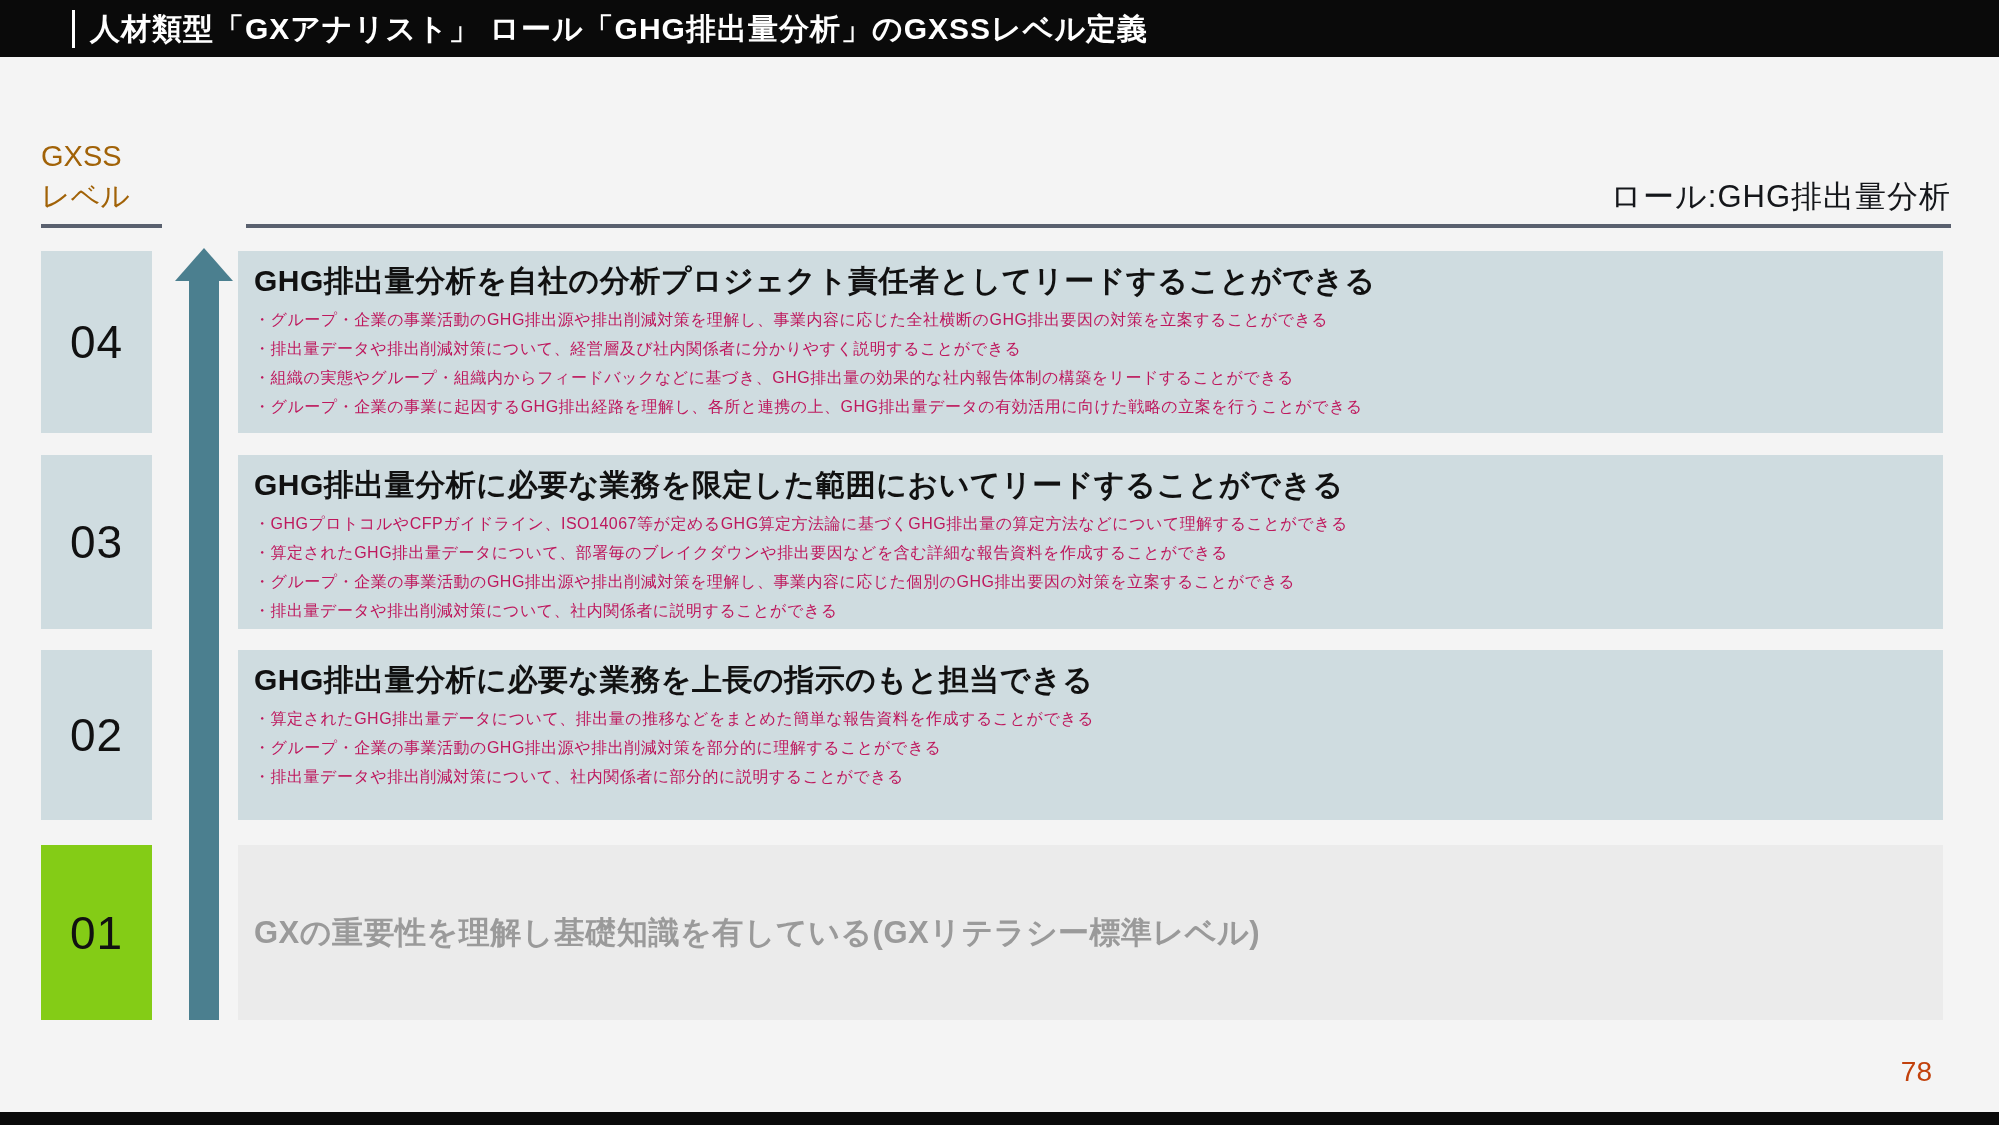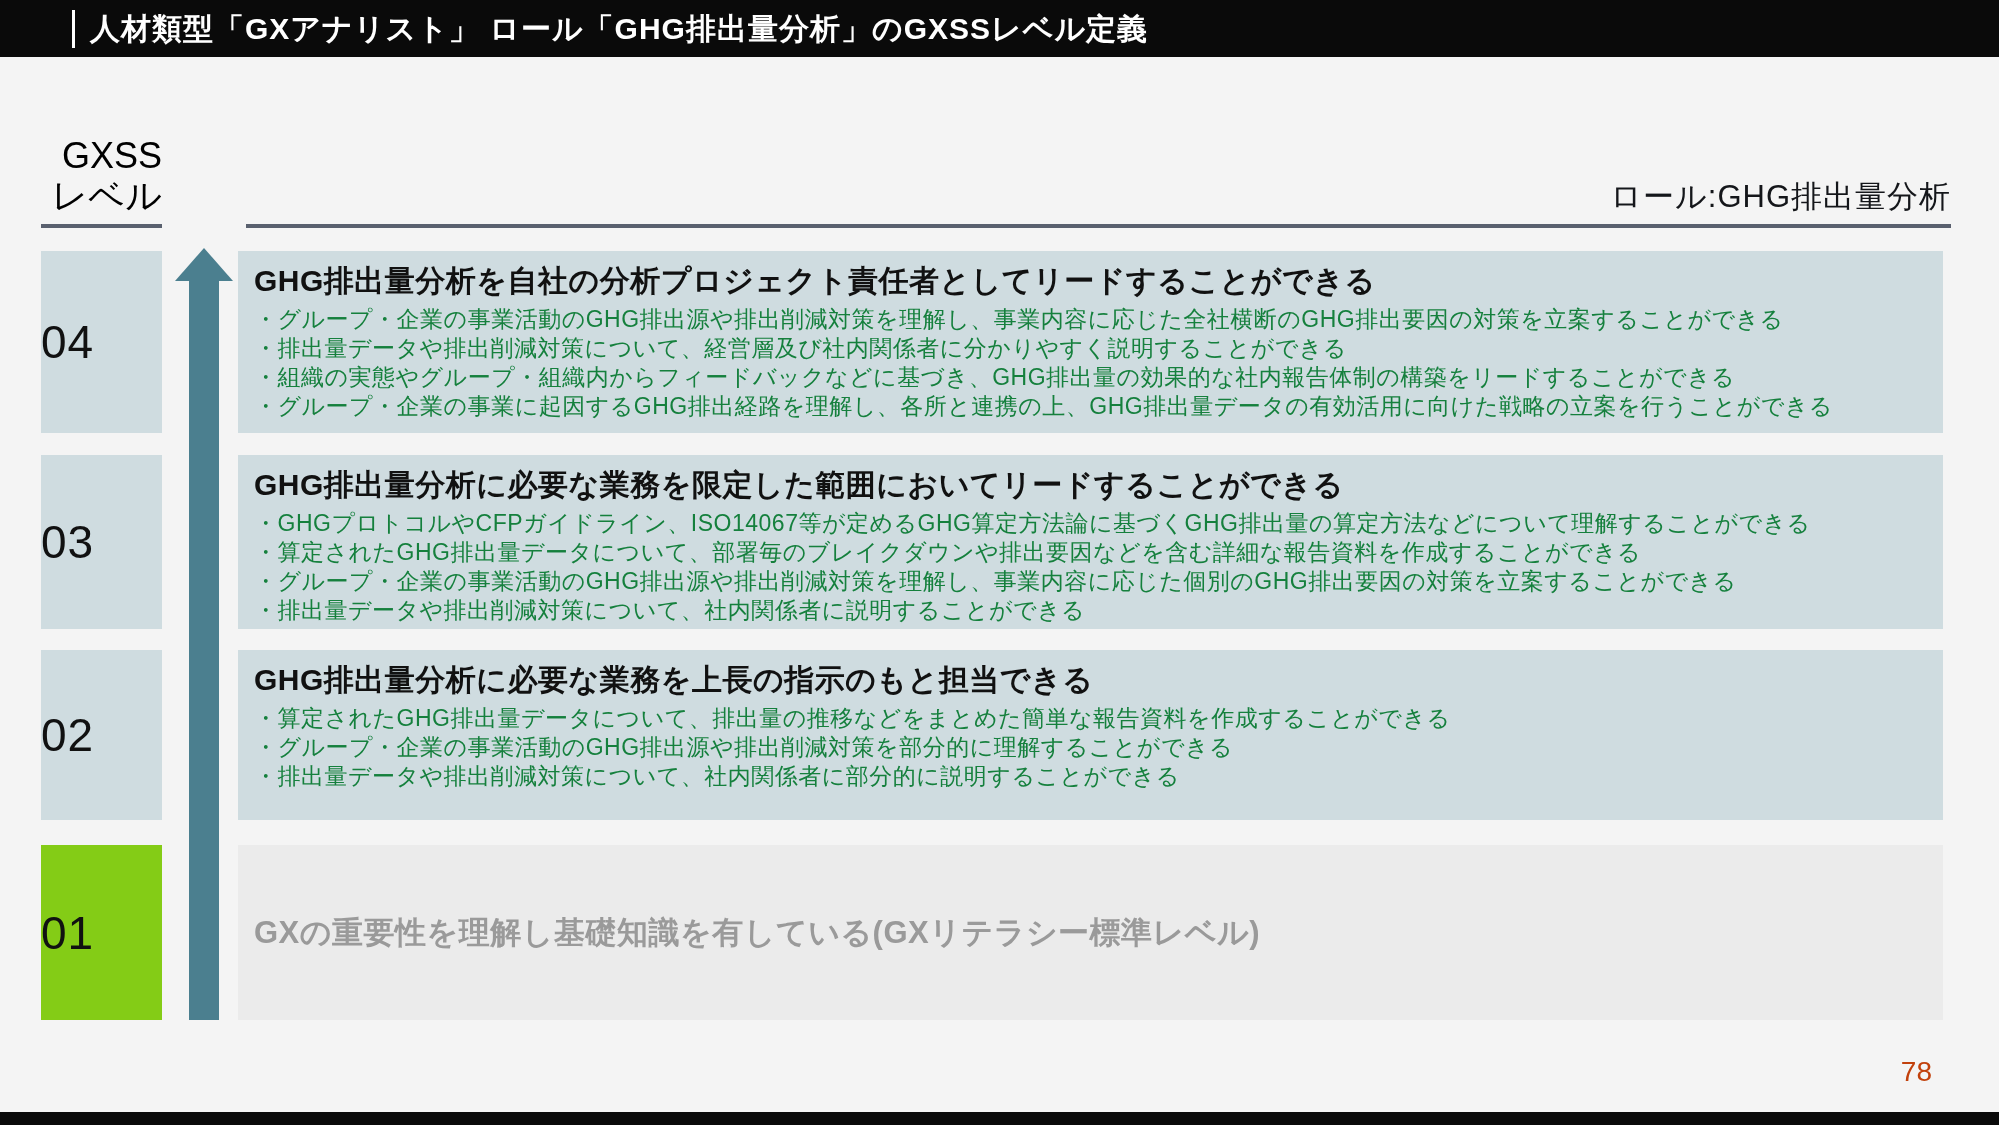--- a/index.html
+++ b/index.html
@@ -15,21 +15,21 @@
     background:#0a0a0a;display:flex;align-items:center;
   }
   .header-title{
     margin-left:72px;border-left:3px solid #ffffff;padding-left:15px;
     color:#ffffff;font-size:30px;font-weight:700;letter-spacing:1px;
     line-height:38px;
   }
   
   .gxss-label{
     position:absolute;left:41px;top:136px;width:121px;
-    text-align:right;font-size:36px;font-weight:500;line-height:40px;color:#000000;
+    text-align:left;font-size:29px;font-weight:500;line-height:40px;color:#a16207;
   }
   .gxss-underline{
     position:absolute;left:41px;top:224px;width:121px;height:4px;background:#59606e;
   }
   
   .role-label{
     position:absolute;right:48px;top:176px;
     font-size:31px;font-weight:500;color:#14161a;letter-spacing:1px;
   }
   .role-line{
@@ -44,33 +44,33 @@
   }
   .up-arrow .shaft{width:30px;height:739px;margin:0 auto;background:#4b7f8f;}
   
   .rows{position:absolute;left:41px;top:0;width:1910px;}
   .row{position:absolute;left:0;width:1910px;}
   .row:nth-child(1){top:251px;height:182px;}
   .row:nth-child(2){top:455px;height:174px;}
   .row:nth-child(3){top:650px;height:170px;}
   .row:nth-child(4){top:845px;height:175px;}
   .level-box{
-    position:absolute;left:0;top:0;width:121px;height:100%;
-    background:#cfdce0;display:flex;align-items:center;justify-content:flex-start;
+    position:absolute;left:0;top:0;width:111px;height:100%;
+    background:#cfdce0;display:flex;align-items:center;justify-content:center;
   }
   .level-num{font-size:46px;font-weight:500;color:#111;letter-spacing:1px;}
   .content-box{
     position:absolute;left:197px;top:0;width:1705px;height:100%;
     background:#cfdce0;box-sizing:border-box;padding:10px 18px 0 16px;
   }
   .content-heading{
     font-size:30px;font-weight:700;color:#111;line-height:40px;margin-bottom:4px;
     letter-spacing:0.5px;
   }
-  .content-bullets{font-size:23px;line-height:29px;color:#15803d;letter-spacing:0.5px;}
+  .content-bullets{font-size:16px;line-height:29px;color:#be185d;letter-spacing:0.5px;}
   .bullet{white-space:nowrap;}
   
   .row.muted .level-box{background:#84cc16;}
   .row.muted .content-box{
     background:#ebebeb;display:flex;align-items:center;padding-top:0;
   }
   .row.muted .content-heading{
     color:#9a9a9a;font-size:31px;font-weight:600;margin:0;
   }
   

